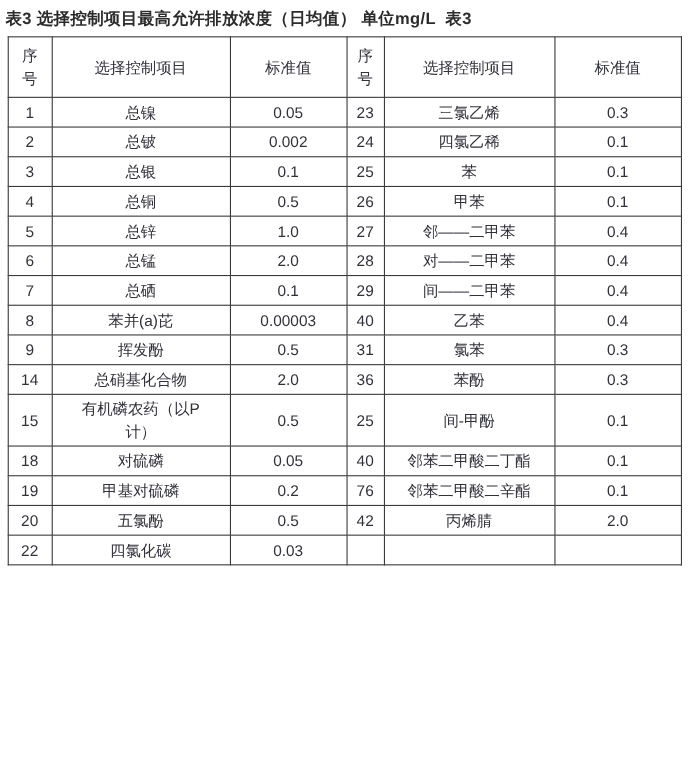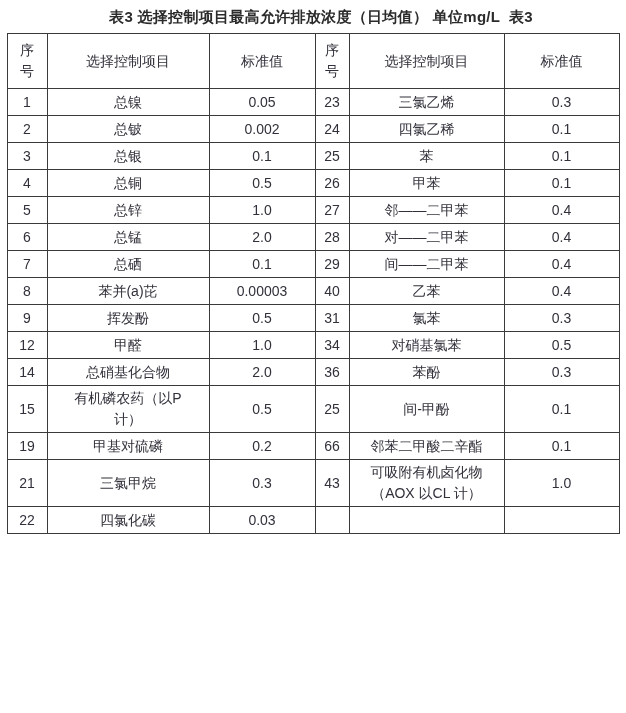--- a/index.html
+++ b/index.html
@@ -16,26 +16,26 @@
     -webkit-font-smoothing: antialiased;
   }
   .page {
     width: 626px;
     height: 713px;
     background: #ffffff;
     box-sizing: border-box;
     padding-top: 6px;
   }
   .doc-title {
-    text-align: center;
+    text-align: left;
     font-size: 15px;
     font-weight: 600;
     letter-spacing: 0.3px;
     color: #2b2b2b;
-    padding: 2px 0 6px 16px;
+    padding: 2px 0 6px 5px;
     white-space: pre;
   }
   table.limits {
     border-collapse: collapse;
     table-layout: fixed;
     width: 612px;
     margin: 0 auto;
     background: #ffffff;
   }
   table.limits col.c-no-l   { width: 40px; }
@@ -170,28 +170,20 @@
           <td>9</td>
           <td>挥发酚</td>
           <td>0.5</td>
           <td>31</td>
           <td>氯苯</td>
           <td>0.3</td>
         </tr>
 
 
 
-        <tr>
-          <td>12</td>
-          <td>甲醛</td>
-          <td>1.0</td>
-          <td>34</td>
-          <td>对硝基氯苯</td>
-          <td>0.5</td>
-        </tr>
 
 
         <tr>
           <td>14</td>
           <td>总硝基化合物</td>
           <td>2.0</td>
           <td>36</td>
           <td>苯酚</td>
           <td>0.3</td>
         </tr>
@@ -201,40 +193,47 @@
           <td>有机磷农药（以P
 计）</td>
           <td>0.5</td>
           <td>25</td>
           <td>间-甲酚</td>
           <td>0.1</td>
         </tr>
 
 
 
+        <tr>
+          <td>18</td>
+          <td>对硫磷</td>
+          <td>0.05</td>
+          <td>40</td>
+          <td>邻苯二甲酸二丁酯</td>
+          <td>0.1</td>
+        </tr>
 
         <tr>
           <td>19</td>
           <td>甲基对硫磷</td>
           <td>0.2</td>
-          <td>66</td>
+          <td>76</td>
           <td>邻苯二甲酸二辛酯</td>
           <td>0.1</td>
         </tr>
 
-
-        <tr>
-          <td>21</td>
-          <td>三氯甲烷</td>
-          <td>0.3</td>
-          <td>43</td>
-          <td>可吸附有机卤化物
-（AOX 以CL 计）</td>
-          <td>1.0</td>
-        </tr>
+        <tr>
+          <td>20</td>
+          <td>五氯酚</td>
+          <td>0.5</td>
+          <td>42</td>
+          <td>丙烯腈</td>
+          <td>2.0</td>
+        </tr>
+
 
         <tr>
           <td>22</td>
           <td>四氯化碳</td>
           <td>0.03</td>
           <td></td>
           <td></td>
           <td></td>
         </tr>
       </tbody>

